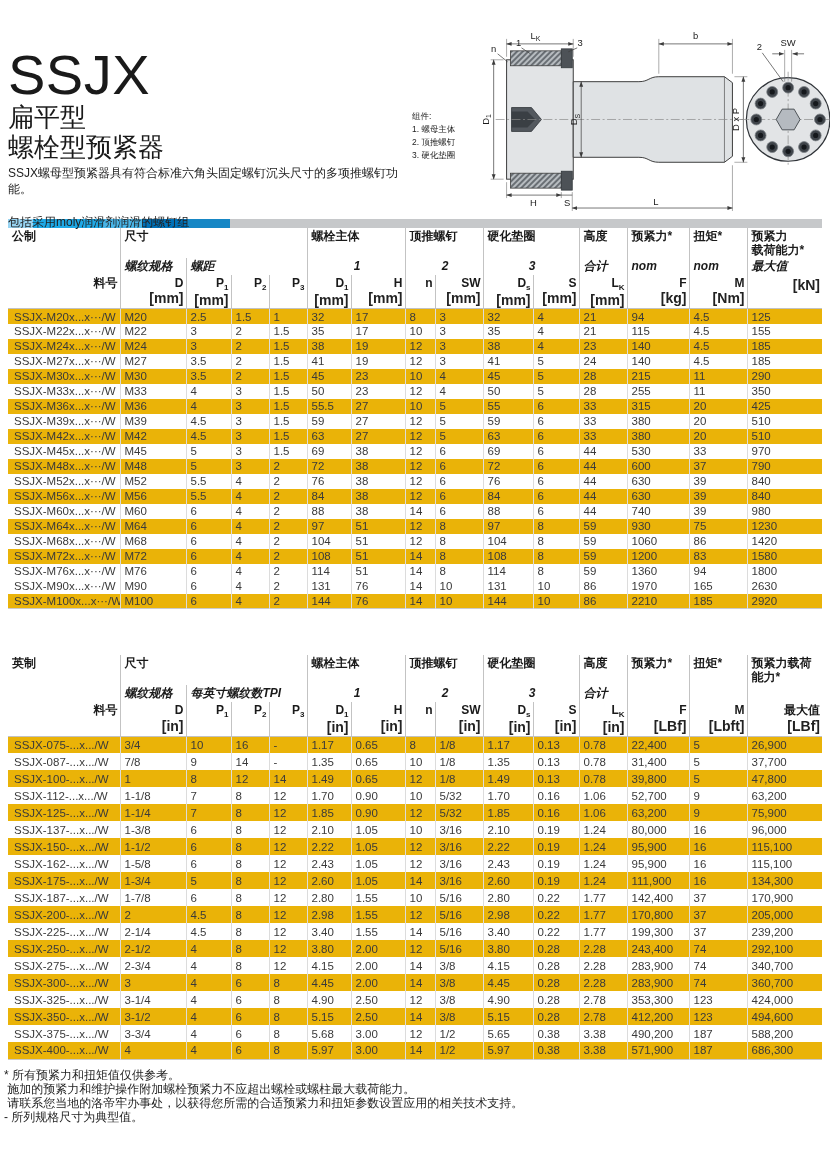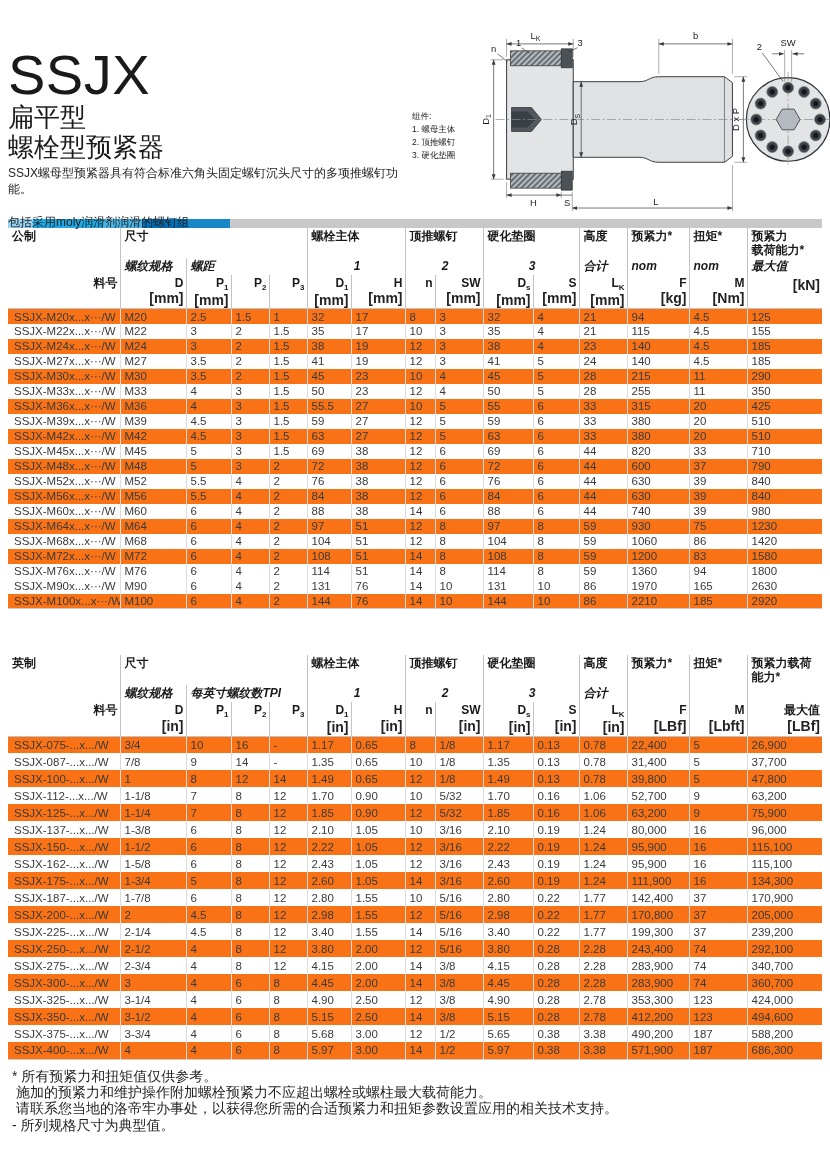--- a/index.html
+++ b/index.html
@@ -29,23 +29,23 @@
   th.h3{height:29px;}
   th.cnum{text-align:center;}
   .gsep{border-left:1px solid #c3c3c3;}
   thead tr:last-child th{border-bottom:1px solid #c2c2c2;text-align:right;}
   .lbl{font-weight:bold;font-size:12px;}
   .lbl sub{font-size:8px;}
   .unit{font-weight:bold;font-size:14px;color:#222;}
   tbody td{height:15px;padding:0 2px 0 4px;border-left:1px solid #dcdcdc;font-size:11.5px;color:#3a3a3a;white-space:nowrap;overflow:hidden;}
   tbody td:first-child{border-left:none;padding-left:6px;}
   #imperial-table tbody td{height:17px;}
-  tr.alt{background:#f97316;}
+  tr.alt{background:#eab308;}
   .tgap{height:46px;}
-  .footnotes{margin:8px 0 0 12px;font-size:14px;line-height:1.17;color:#1f1f1f;white-space:pre-wrap;}
+  .footnotes{margin:8px 0 0 4px;font-size:12px;line-height:1.17;color:#1f1f1f;white-space:pre-wrap;}
 </style>
 </head>
 <body>
 
 <div class="page">
   <header>
     <div class="title-block">
       <h1>SSJX</h1>
       <h2>扁平型</h2>
       <h2>螺栓型预紧器</h2>
@@ -433,23 +433,23 @@
           <td>5</td>
           <td>3</td>
           <td>1.5</td>
           <td>69</td>
           <td>38</td>
           <td>12</td>
           <td>6</td>
           <td>69</td>
           <td>6</td>
           <td>44</td>
-          <td>820</td>
+          <td>530</td>
           <td>33</td>
-          <td>710</td>
+          <td>970</td>
         </tr>
         <tr class="alt">
           <td>SSJX-M48x...x···/W</td>
           <td>M48</td>
           <td>5</td>
           <td>3</td>
           <td>2</td>
           <td>72</td>
           <td>38</td>
           <td>12</td>

